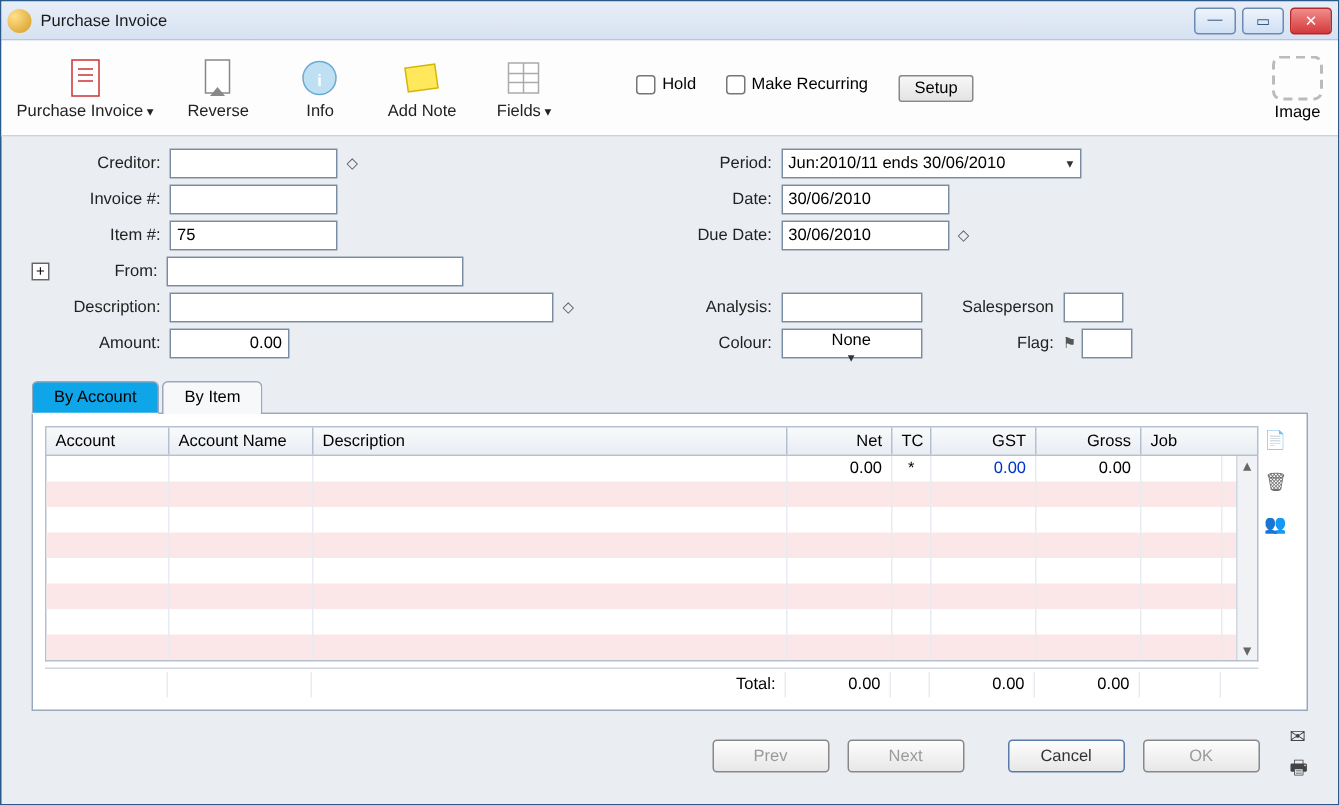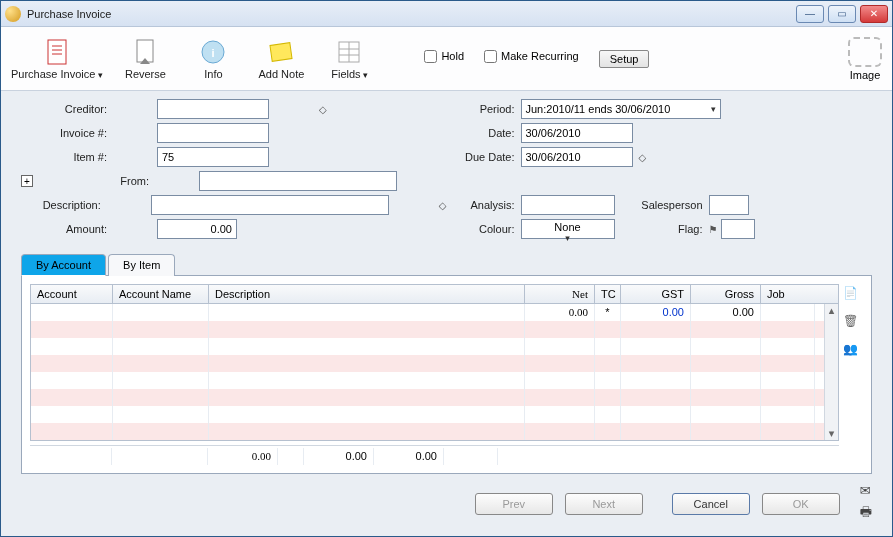--- a/index.html
+++ b/index.html
@@ -18,21 +18,21 @@
   .tbtn .lbl .dd::after { content: " ▾"; font-size: 9px; }
   .chkgroup { display: flex; align-items: flex-start; gap: 20px; margin-left: 32px; }
   .chk { display: flex; align-items: center; gap: 4px; }
   .chk input { margin: 0; }
   .setupbtn { border: 1px solid #888; background: linear-gradient(#f7f7f7,#e3e3e3); padding: 2px 10px; border-radius: 2px; }
   .imgbox { margin-left: auto; display: flex; flex-direction: column; align-items: center; gap: 2px; }
   .imgbox .ph { width: 34px; height: 30px; border: 2px dashed #bbb; border-radius: 6px; }
   .form-area { padding: 8px 20px 4px 20px; }
   .form-row { display: flex; margin-bottom: 4px; }
   .col { display: flex; align-items: center; }
-  .col.left { width: 50%; gap: 44px; }
+  .col.left { width: 50%; }
   .col.right { width: 50%; }
   .flabel { width: 92px; text-align: right; padding-right: 6px; color: #222; }
   .flabel.r { width: 74px; }
   input.txt, .sel { height: 20px; border: 1px solid #7a8ca3; background: #fff; padding: 1px 4px; }
   .txt.w1 { width: 112px; }
   .txt.w2 { width: 198px; }
   .txt.w3 { width: 256px; }
   .txt.amt { width: 80px; text-align: right; }
   .sel { width: 200px; display: flex; align-items: center; justify-content: space-between; }
   .sel .arr { font-size: 9px; color: #333; }
@@ -60,21 +60,21 @@
   .sidebtn { width: 16px; height: 16px; font-size: 12px; color: #666; }
   .total-row { display: flex; margin-top: 4px; border-top: 1px solid #d0d7e0; padding-top: 2px; }
   .footer { margin-top: auto; padding: 8px 20px 12px 20px; display: flex; align-items: center; gap: 12px; justify-content: flex-end; }
   .fbtn { width: 78px; height: 22px; border: 1px solid #888; border-radius: 3px; background: linear-gradient(#fdfdfd,#e7e7e7); color: #333; }
   .fbtn.dis { color: #9a9a9a; }
   .fbtn.primary { border: 1px solid #5a7aa8; margin-left: 17px; }
   .ficons { display: flex; flex-direction: column; gap: 4px; margin-left: 8px; }
   .ficons span { font-size: 13px; color: #444; }
   
   .c-acc { width: 82px; } .c-name { width: 96px; } .c-desc { width: 316px; }
-  .c-net { width: 70px; font-family: Liberation Serif, serif; } .c-tc { width: 26px; } .c-gst { width: 70px; }
+  .c-net { width: 70px; } .c-tc { width: 26px; } .c-gst { width: 70px; }
   .c-gross { width: 70px; } .c-job { width: 54px; }
   .scrollcol { width: 14px; background: #f0f2f5; border-left: 1px solid #d0d7e0; display: flex; flex-direction: column; justify-content: space-between; align-items: center; font-size: 8px; color: #666; }
 </style>
 </head>
 <body>
 
 <div class="window">
 
   <div class="titlebar">
     <div class="app-icon"></div>
@@ -331,20 +331,21 @@
               </div>
           </div>
           <div class="scrollcol">
               <span>▴</span>
               <span>▾</span>
             </div>
         </div>
         <div class="total-row">
           <div class="gc c-acc"></div>
             <div class="gc c-name"></div>
+          <div class="gc c-desc" style="text-align:right">Total:</div>
           <div class="gc c-net num">0.00</div>
           <div class="gc c-tc"></div>
           <div class="gc c-gst num">0.00</div>
           <div class="gc c-gross num">0.00</div>
           <div class="gc c-job"></div>
         </div>
       </div>
       <div class="sidebtns">
         <span class="sidebtn">📄</span>
         <span class="sidebtn">🗑</span>

